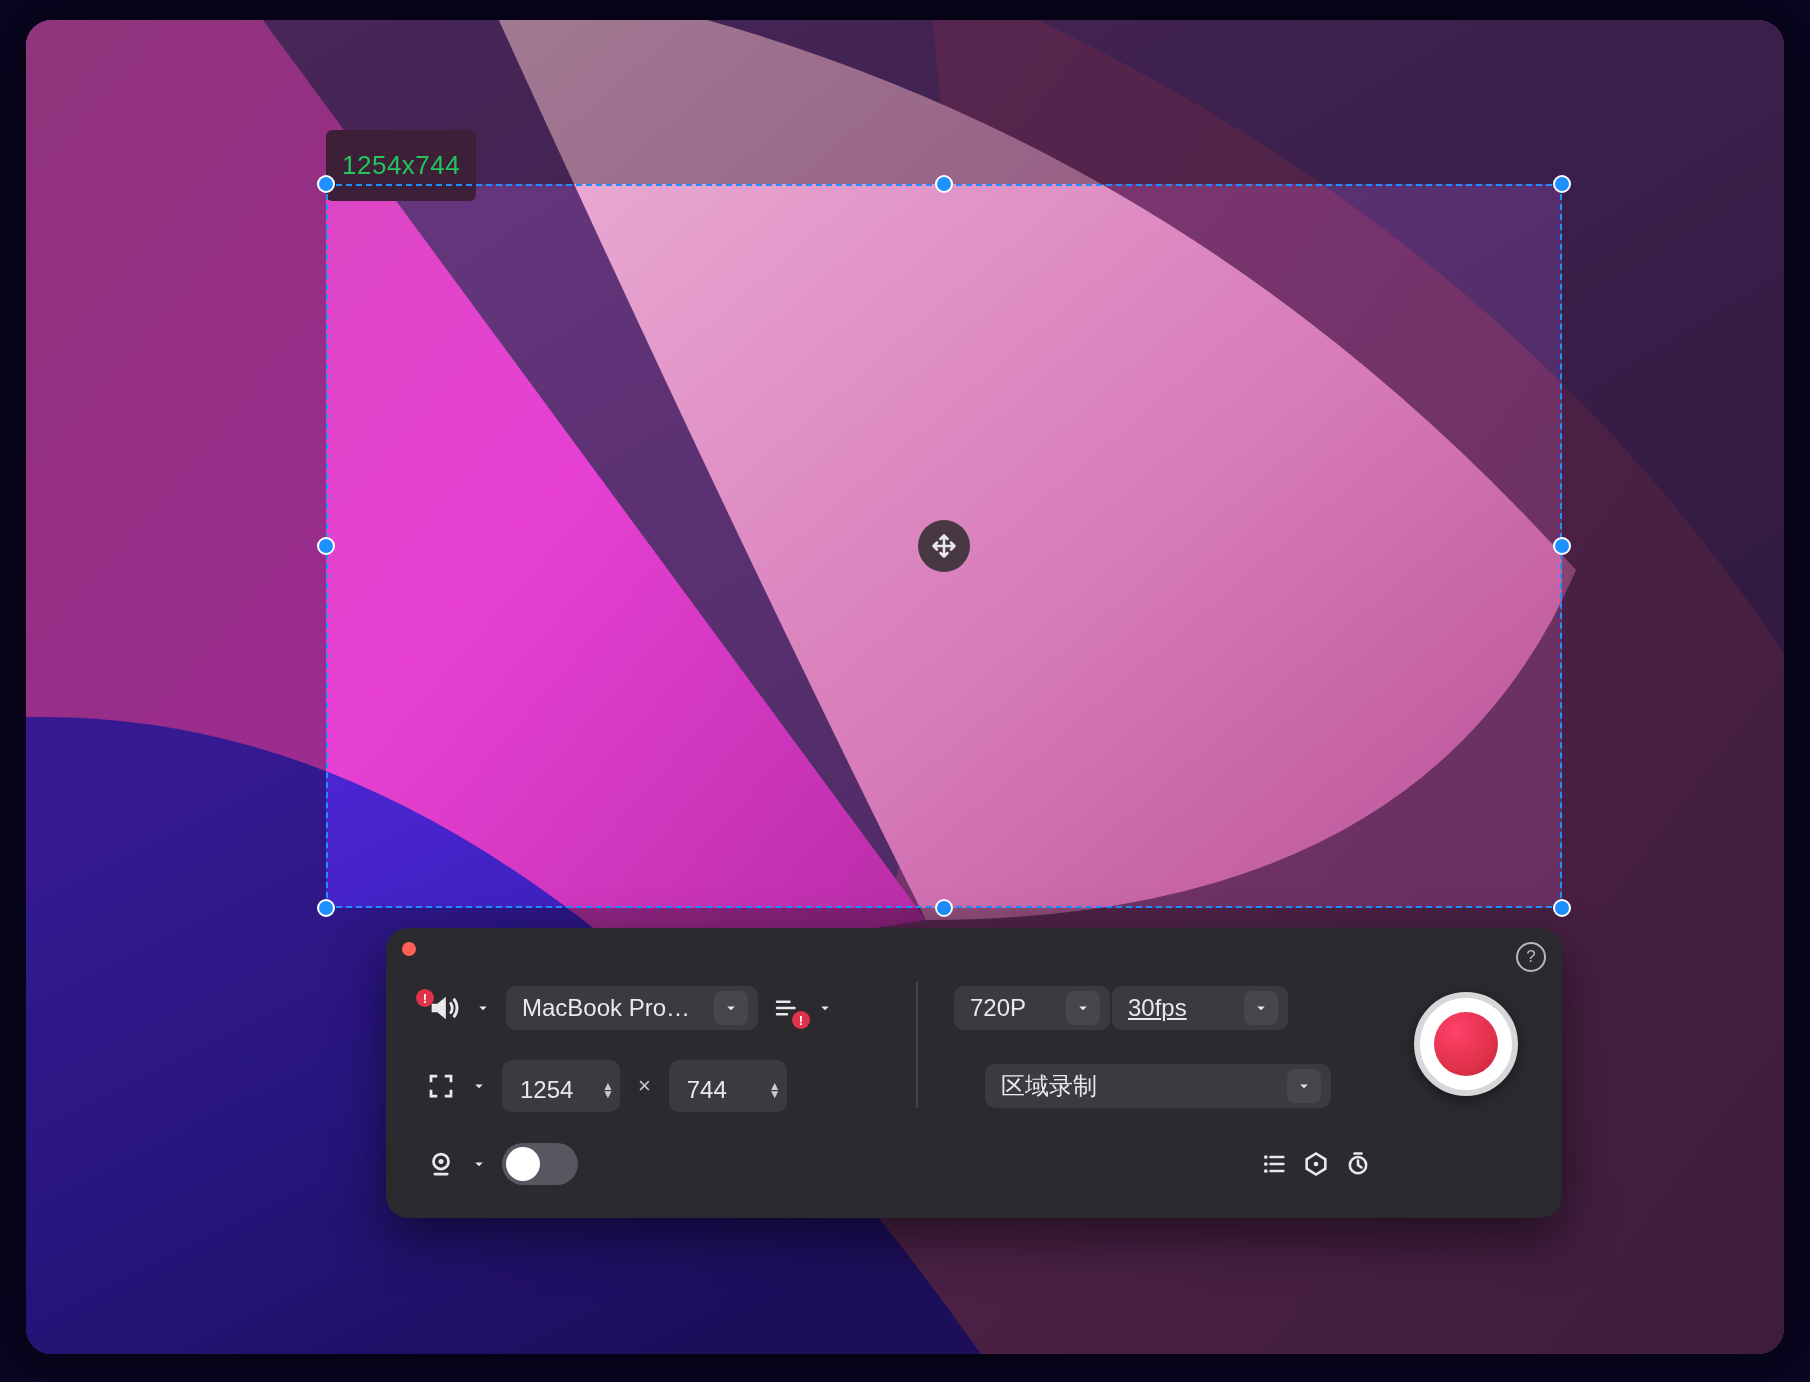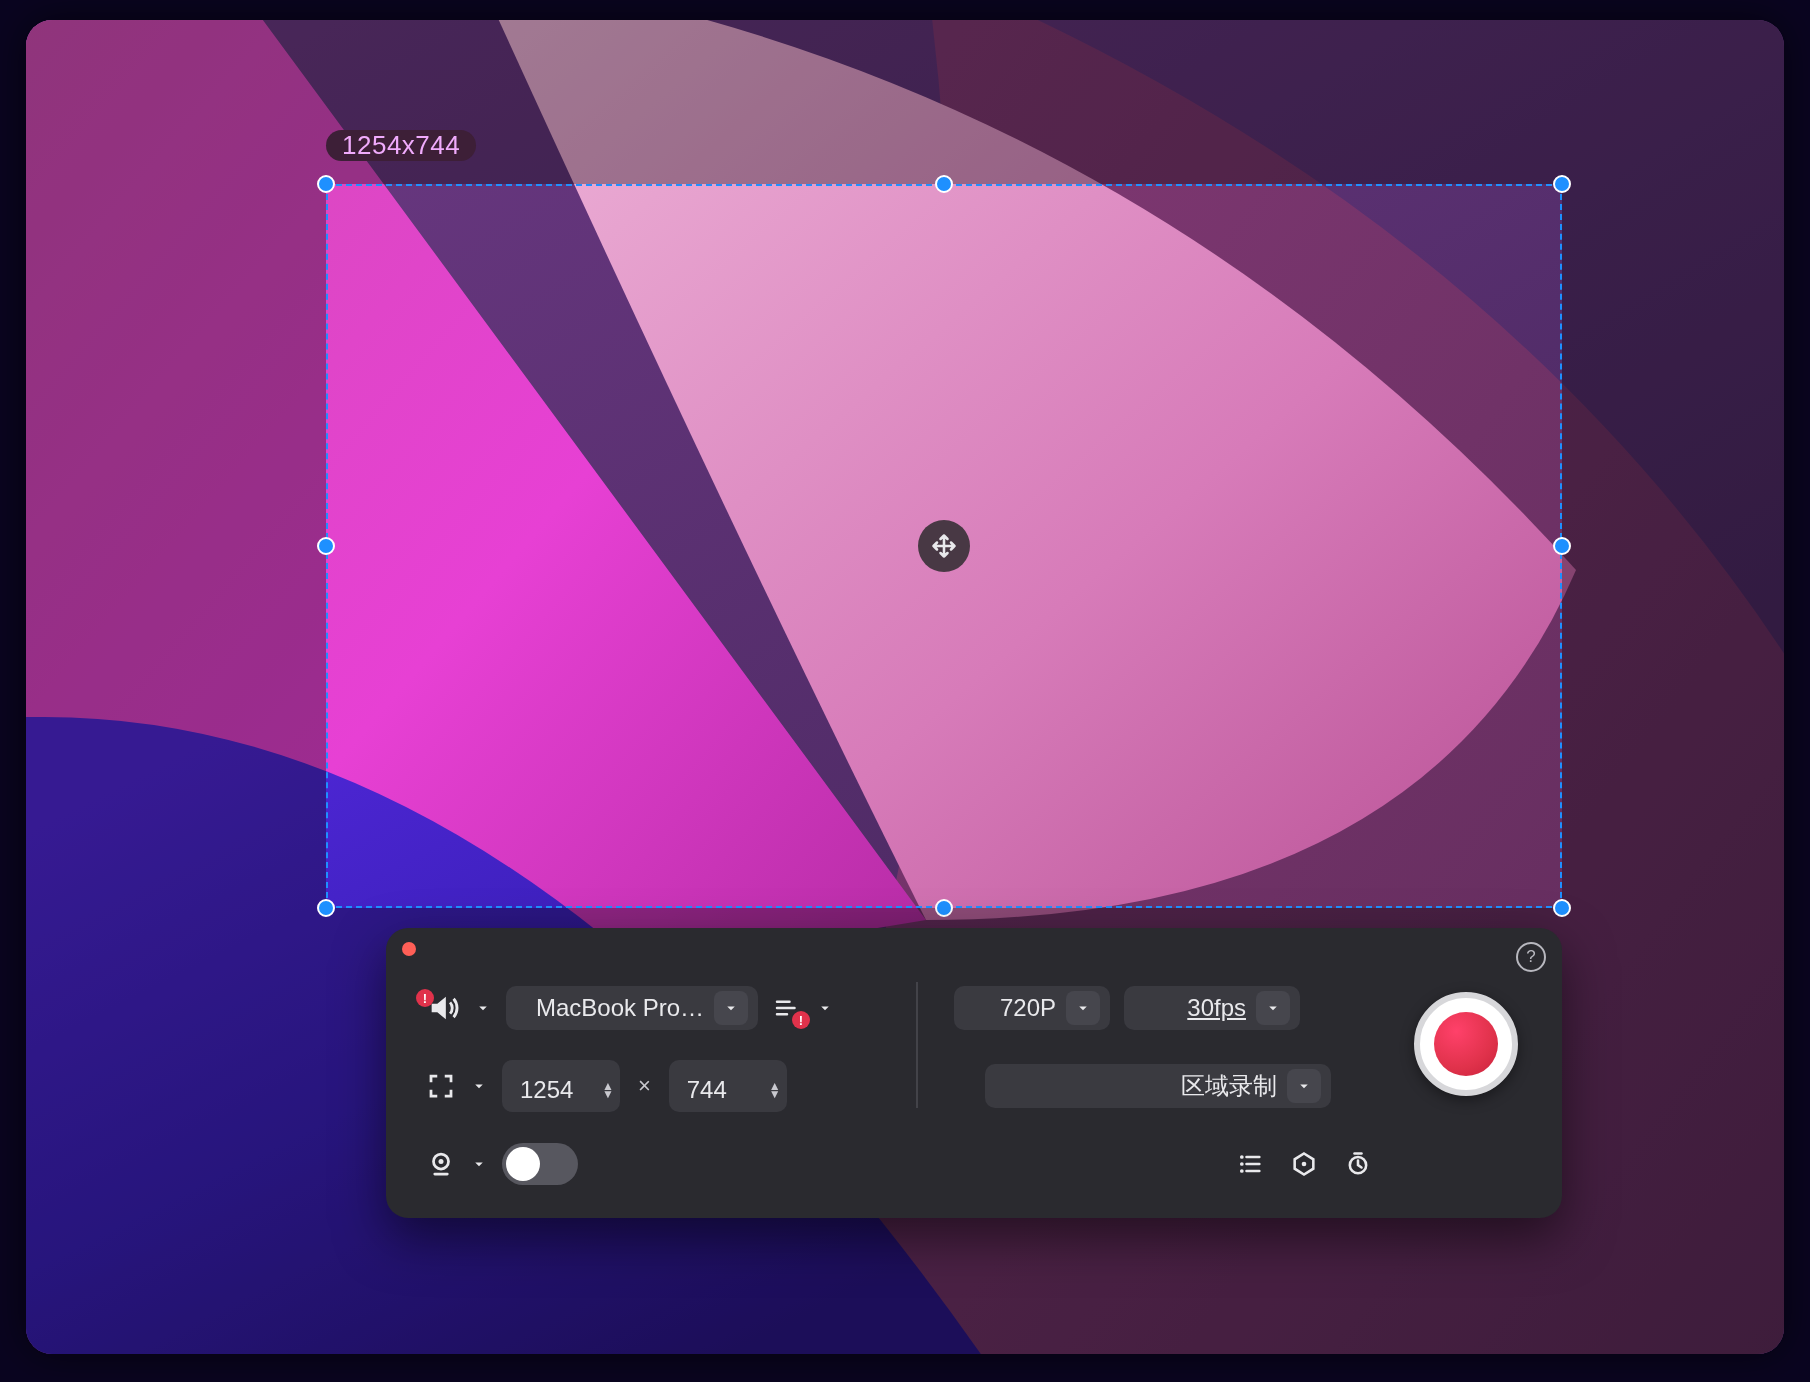--- a/index.html
+++ b/index.html
@@ -62,24 +62,24 @@
     background: rgba(60,50,58,0.92);
     transform: translate(-50%, -50%);
     display: flex;
     align-items: center;
     justify-content: center;
     cursor: move;
   }
   .dim-badge {
     position: absolute;
     background: #3d1f37;
-    color: #f0abfc;
+    color: #22c55e;
     font-size: 26px;
-    padding: 0 16px;
-    border-radius: 18px;
+    padding: 20px 16px;
+    border-radius: 6px;
     letter-spacing: 0.5px;
   }
 
   
   .panel {
     position: absolute;
     background: #2a2a2f;
     border-radius: 22px;
     box-shadow: 0 20px 50px rgba(0,0,0,0.5);
     color: #e9e9ec;
@@ -114,21 +114,21 @@
     flex-direction: column;
     justify-content: space-between;
   }
   .row {
     display: flex;
     align-items: center;
     gap: 14px;
     height: 56px;
   }
   .col-left { flex: 0 0 480px; display:flex; align-items:center; gap:14px; }
-  .col-right { flex: 1 0 auto; display:flex; align-items:center; gap:14px; padding-left: 34px; position:relative;}
+  .col-right { flex: 1 0 auto; display:flex; align-items:center; gap:2px; padding-left: 34px; position:relative;}
   .v-sep {
     position:absolute;
     left: 0;
     top: 54px;
     bottom: 110px;
     width: 0;
     border-left: 2px solid #434349;
   }
   .v-sep-pos { left: 530px; }
 
@@ -148,21 +148,21 @@
     background:#3a3a40;
     border-radius:10px;
     height:44px;
     padding: 0 10px 0 16px;
     gap:10px;
     cursor:pointer;
     color:#e9e9ec;
     font-size:24px;
     white-space:nowrap;
   }
-  .dropdown .label { flex:1; overflow:hidden; text-overflow:ellipsis;text-align:right; }
+  .dropdown .label { flex:1; overflow:hidden; text-overflow:ellipsis; }
   .dropdown .chev { width:34px; display:flex; justify-content:center; background:#46464d; border-radius:8px; height:34px; align-items:center;}
   .num-input {
     display:inline-flex;
     align-items:center;
     background:#3a3a40;
     border-radius:10px;
     height:44px;
     padding: 8px 6px 0 16px;
     gap:8px;
     font-size:24px;

